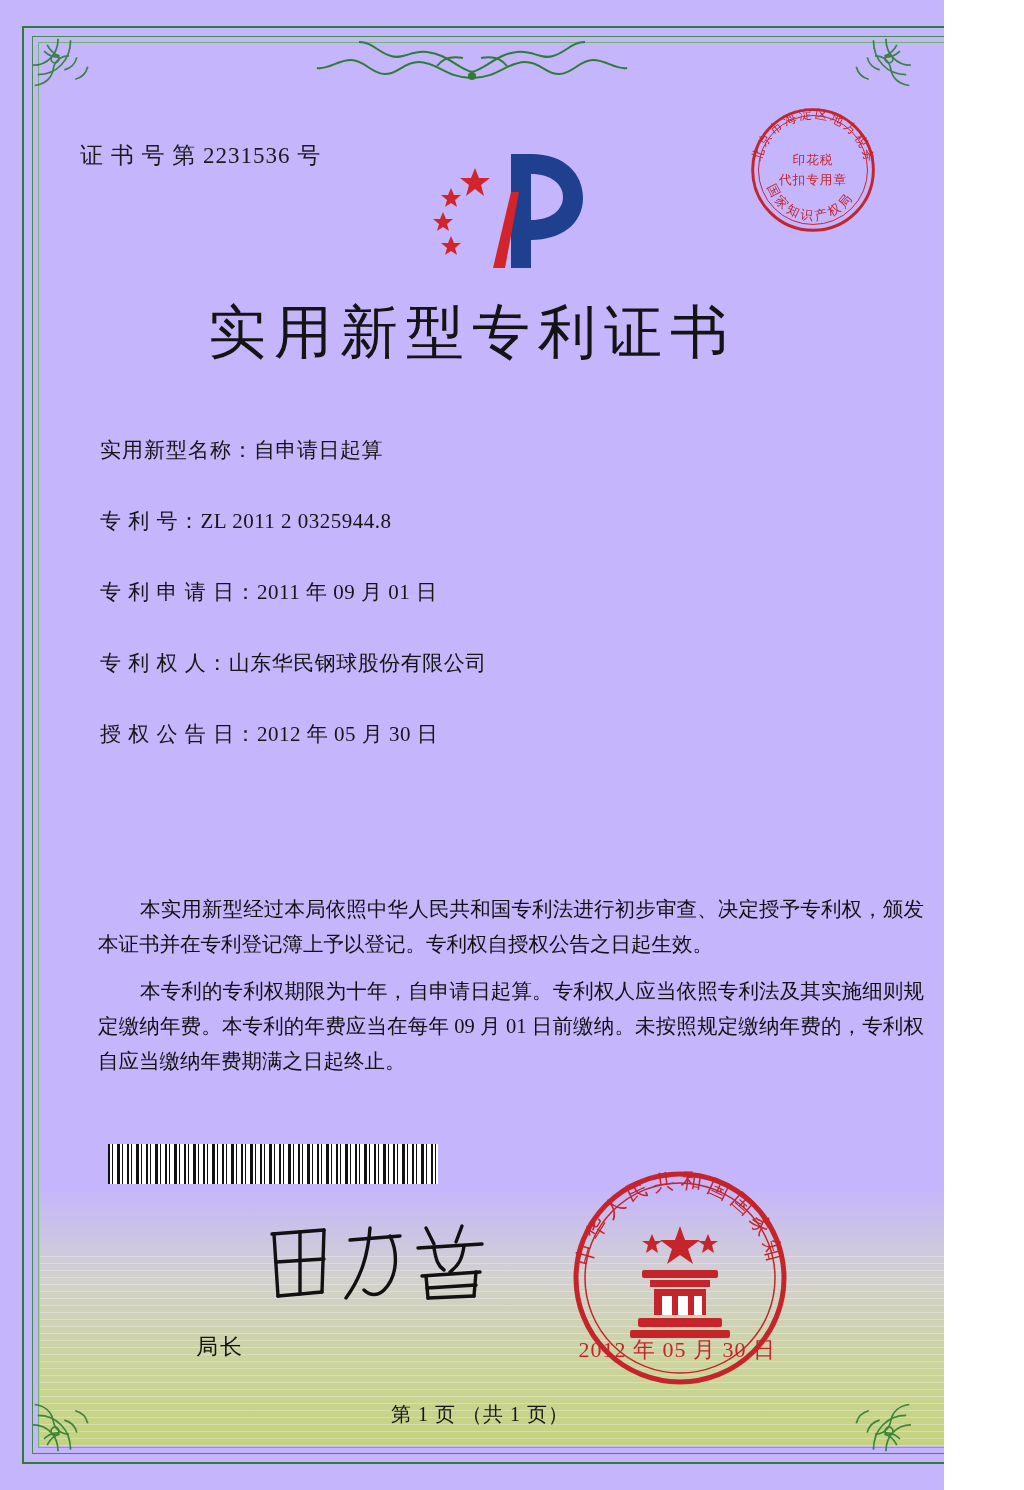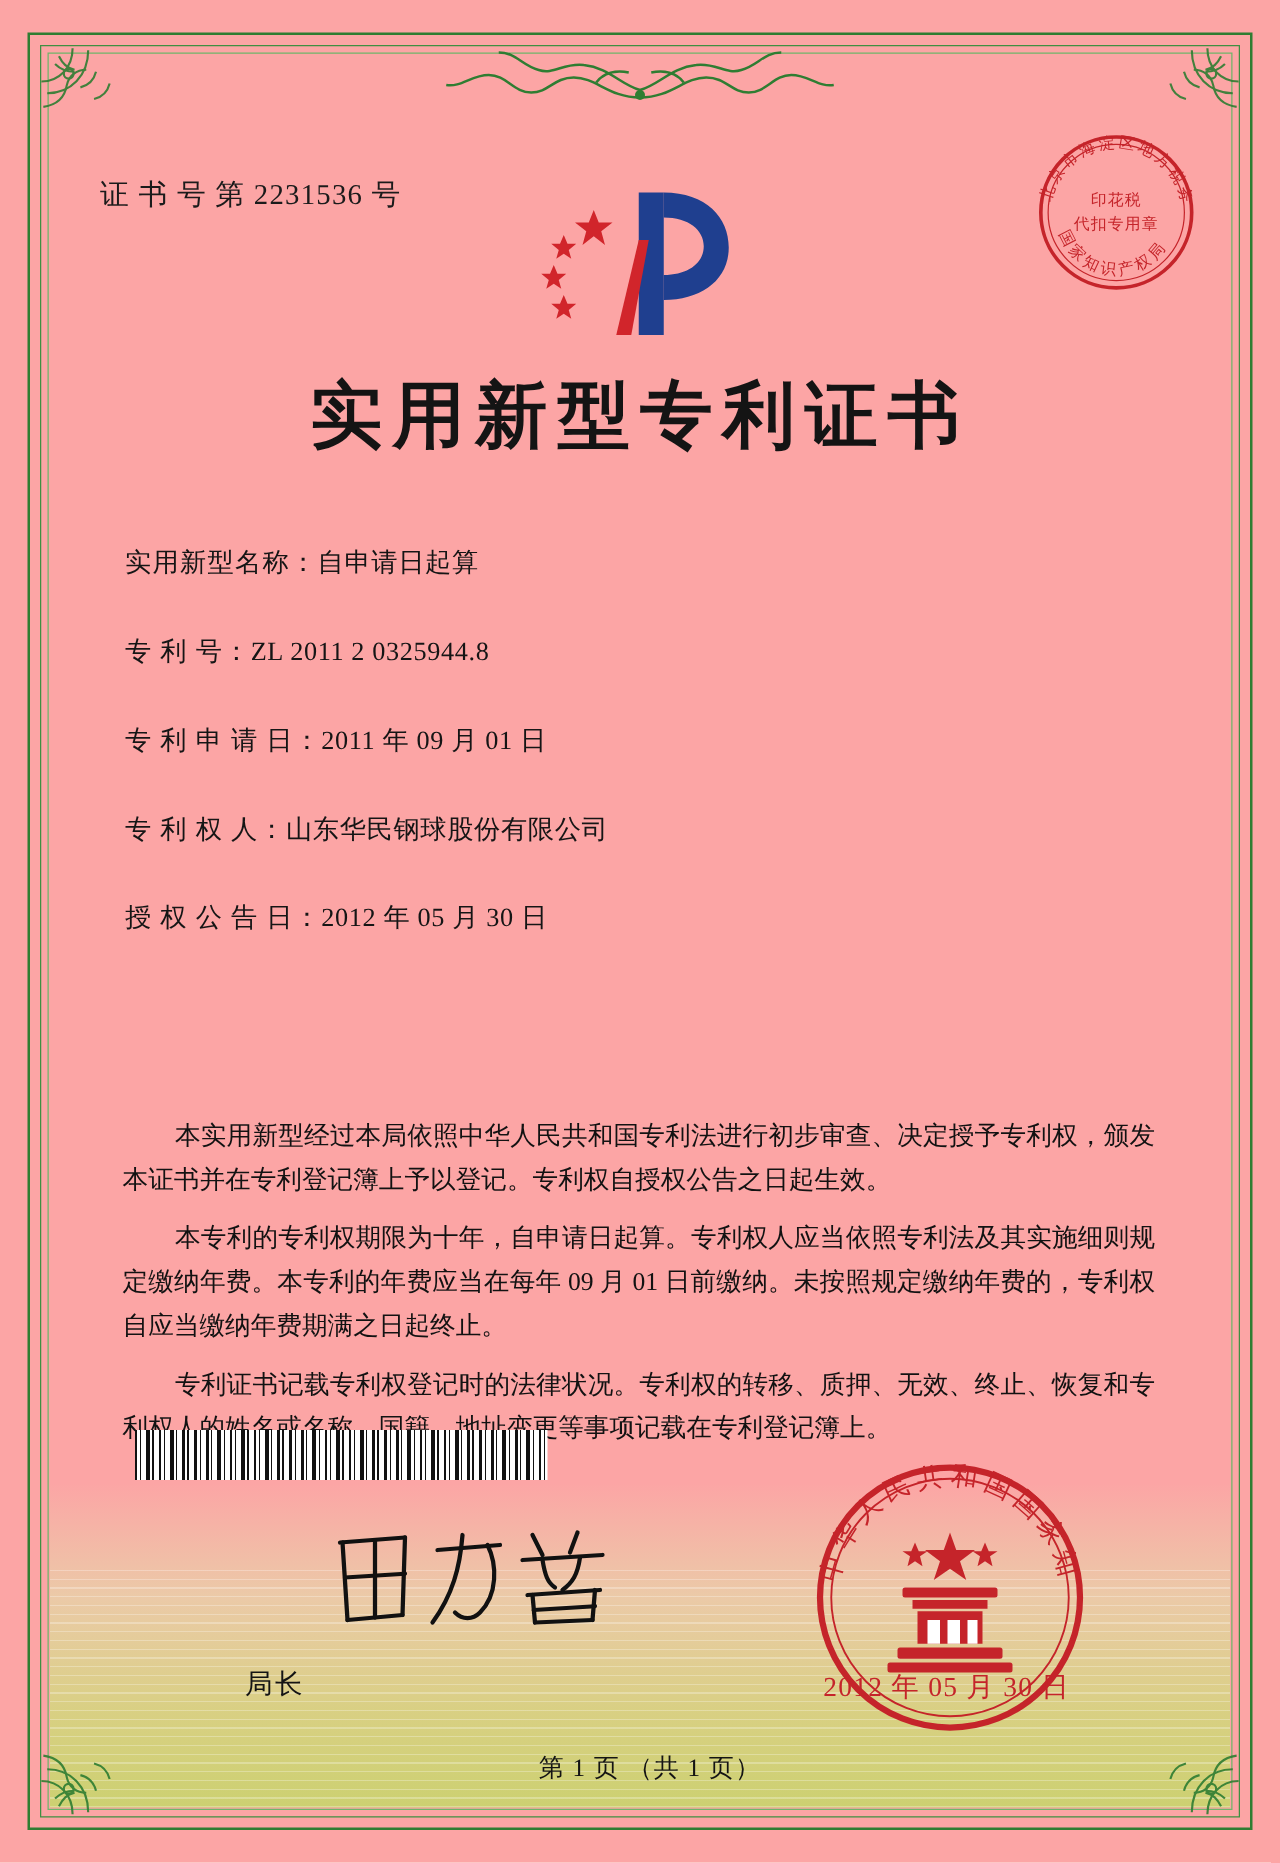--- a/index.html
+++ b/index.html
@@ -8,23 +8,23 @@
   }
   body {
     width: 1024px;
     height: 1490px;
     background: #ffffff;
     font-family: "Liberation Serif", serif;
     overflow: hidden;
   }
   #page {
     position: relative;
-    width: 1024px;
+    width: 944px;
     height: 1490px;
-    background: #fca5a5;
+    background: #c4b5fd;
     overflow: hidden;
   }
 
   
   .frame-outer {
     position: absolute;
     left: 22px; top: 26px;
     width: 980px; height: 1438px;
     border: 2px solid #2f7d32;
     box-sizing: border-box;
@@ -116,21 +116,21 @@
     width: 146px; height: 146px;
   }
   .tax-stamp svg { width: 100%; height: 100%; display: block; }
 
   .doc-title {
     position: absolute;
     left: 0; right: 0;
     top: 294px;
     text-align: center;
     font-size: 58px;
-    font-weight: bold;
+    font-weight: normal;
     letter-spacing: 8px;
     color: #141414;
     font-family: "DejaVu Serif", serif;
   }
 
   
   .fields {
     position: absolute;
     left: 100px;
     top: 436px;
@@ -358,21 +358,20 @@
       <span class="field-label">专 利 权  人：</span><span class="field-value">山东华民钢球股份有限公司</span>
     </div>
     <div class="field-row">
       <span class="field-label">授 权 公 告 日：</span><span class="field-value">2012 年 05 月 30 日</span>
     </div>
   </div>
 
   <div class="body-text">
     <p>本实用新型经过本局依照中华人民共和国专利法进行初步审查、决定授予专利权，颁发本证书并在专利登记簿上予以登记。专利权自授权公告之日起生效。</p>
     <p>本专利的专利权期限为十年，自申请日起算。专利权人应当依照专利法及其实施细则规定缴纳年费。本专利的年费应当在每年 09 月 01 日前缴纳。未按照规定缴纳年费的，专利权自应当缴纳年费期满之日起终止。</p>
-    <p>专利证书记载专利权登记时的法律状况。专利权的转移、质押、无效、终止、恢复和专利权人的姓名或名称、国籍、地址变更等事项记载在专利登记簿上。</p>
   </div>
 
   <div class="barcode"></div>
 
   <div class="director-label">局长</div>
   <div class="signature">
     <svg viewBox="0 0 240 90" fill="none" stroke="currentColor" stroke-width="3.4" stroke-linecap="round" stroke-linejoin="round">
 
       <path d="M14 16 L66 12"></path>
       <path d="M16 16 L20 78"></path>

